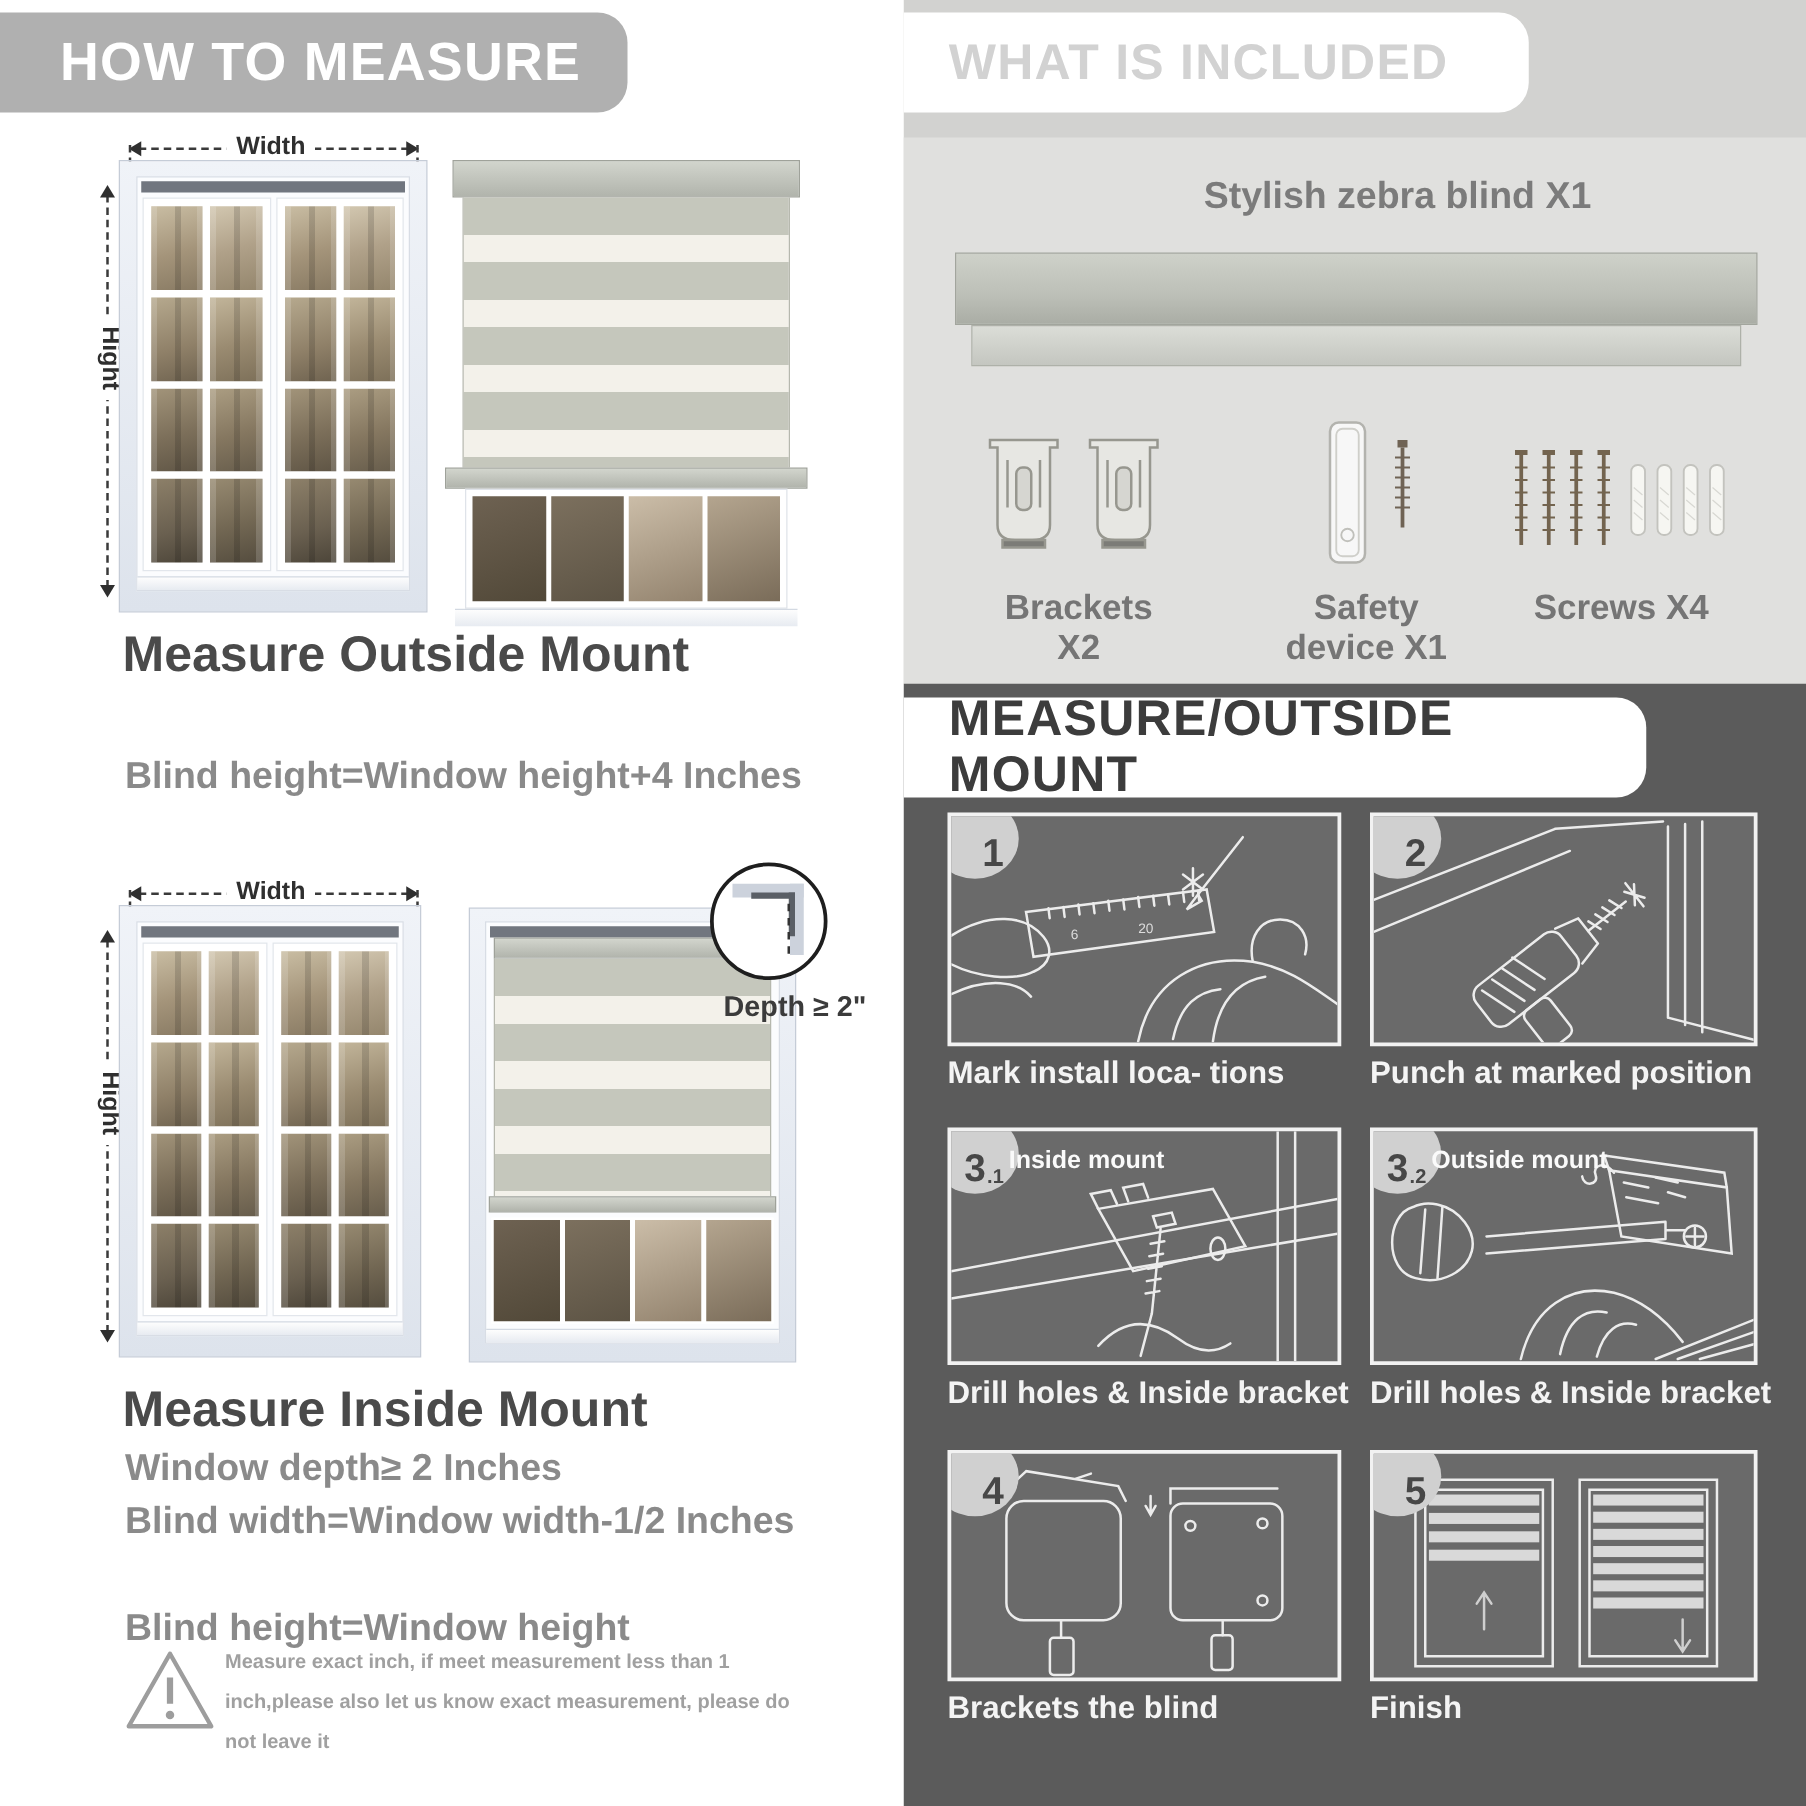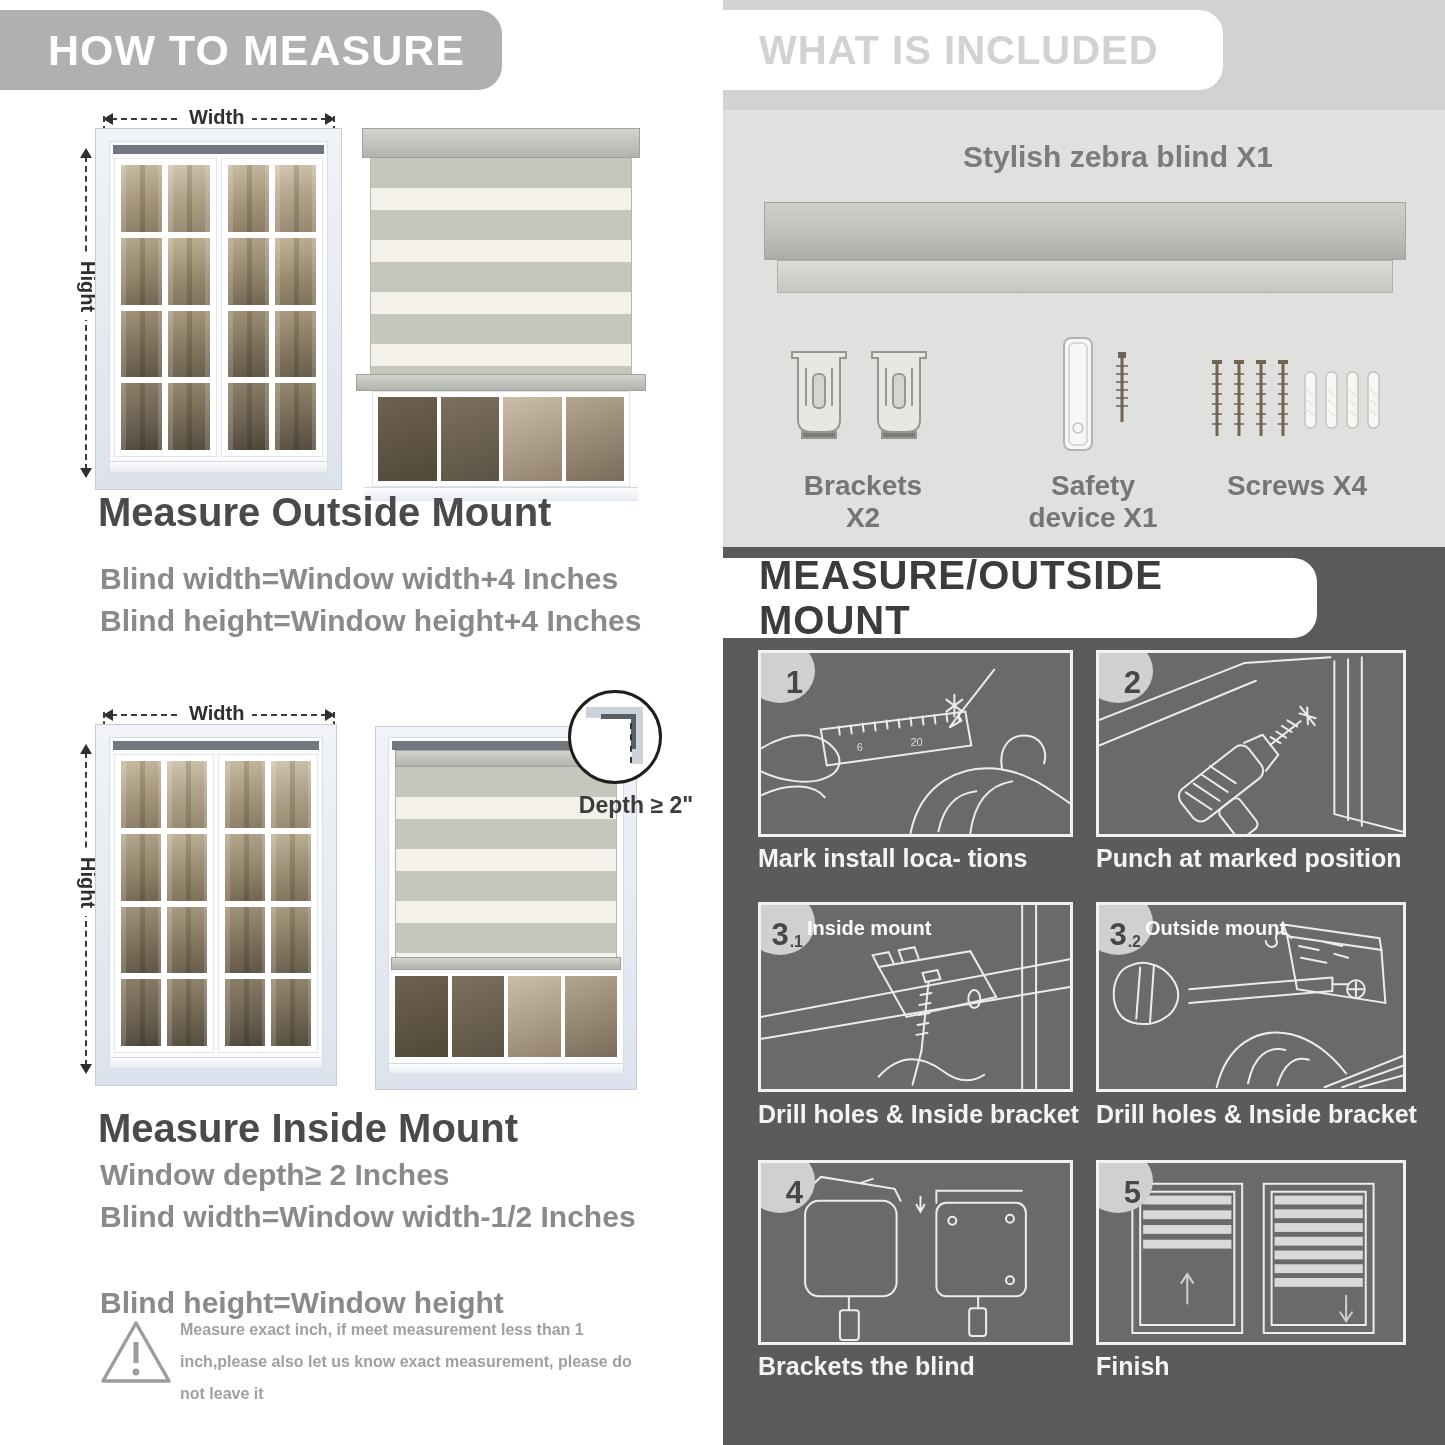--- a/index.html
+++ b/index.html
@@ -149,22 +149,21 @@
     <div class="abs rail" style="left:0;top:248px;width:290px;height:17px;"></div>
     <div class="abs frag" style="left:16px;top:265px;width:258px;height:96px;">
       <div class="fpane"></div>
       <div class="fpane"></div>
       <div class="fpane"></div>
       <div class="fpane"></div>
     </div>
     <div class="abs sill" style="left:8px;top:361px;width:274px;height:13px;"></div>
   </div>
 
-  <div class="abs h2" style="left:98px;top:490px;">Measure Outside Mount</div>
-  <div class="abs line" style="left:100px;top:562px;">Blind width=Window width+4 Inches</div>
+  <div class="abs h2" style="left:98px;top:502px;">Measure Outside Mount</div>
   <div class="abs line" style="left:100px;top:604px;">Blind height=Window height+4 Inches</div>
 
   <div class="abs" style="left:103px;top:706px;width:232px;height:18px;">
     <div class="abs mline-h" style="left:8px;top:8px;width:216px;"></div>
     <div class="abs arr l" style="left:0;top:3px;"></div>
     <div class="abs arr r" style="right:0;top:3px;"></div>
     <div class="abs mlabel" style="left:78px;top:-4px;padding:0 8px;">Width</div>
     <div class="abs mline-v" style="left:0;top:6px;height:52px;"></div>
     <div class="abs mline-v" style="right:0;top:6px;height:52px;"></div>
   </div>

